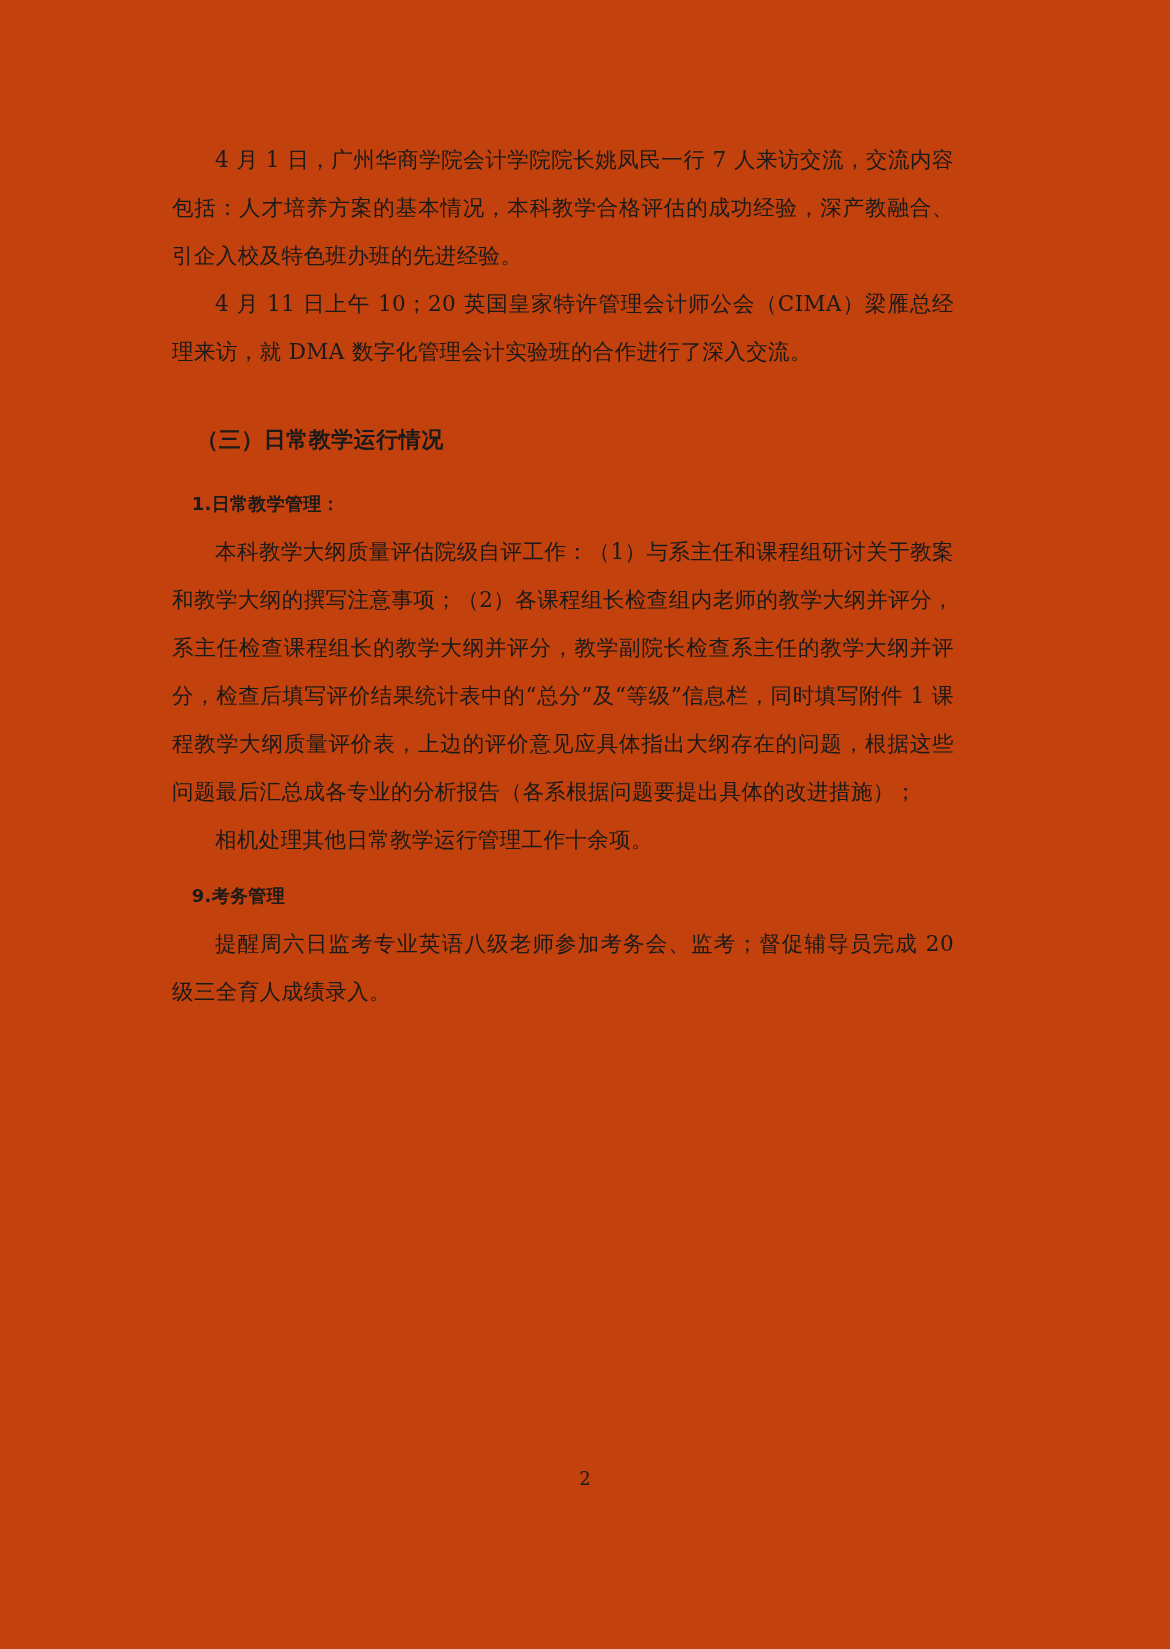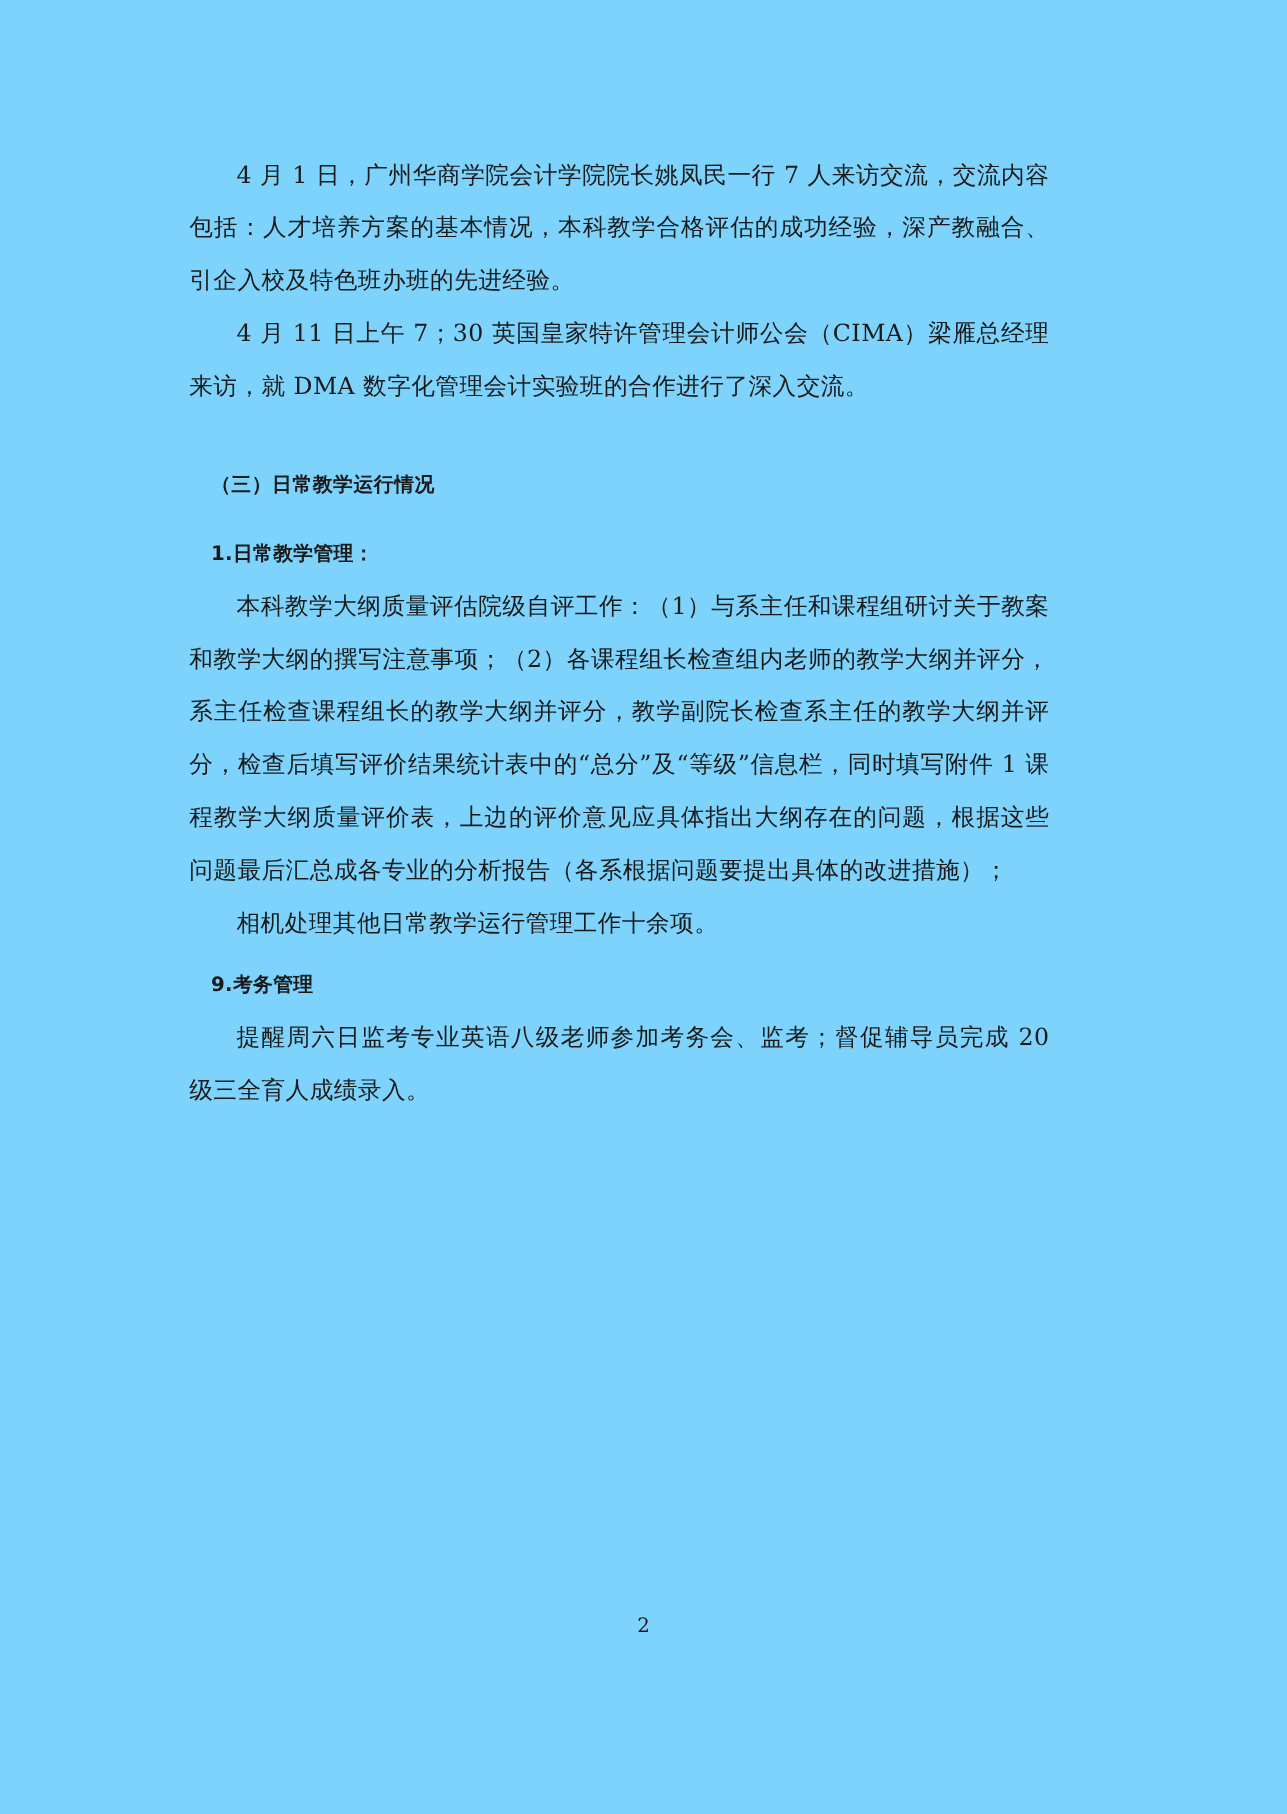--- a/index.html
+++ b/index.html
@@ -4,21 +4,21 @@
 <style>
   html, body {
     margin: 0;
     padding: 0;
     background: #ffffff;
   }
   .page {
     position: relative;
     width: 1170px;
     height: 1649px;
-    background: #7dd3fc;
+    background: #c2410c;
     margin: 0 auto;
     overflow: hidden;
     font-family: "DejaVu Serif", "Liberation Serif", serif;
     color: #1a1a1a;
   }
   .content {
     position: absolute;
     left: 172px;
     top: 136px;
     width: 782px;
@@ -28,21 +28,21 @@
     font-size: 21.5px;
     line-height: 48px;
     text-align: justify;
     text-justify: inter-ideograph;
     text-indent: 2em;
     letter-spacing: 0.4px;
   }
   h2.section-heading {
     margin: 0;
     font-family: Liberation Serif, serif;
-    font-size: 18px;
+    font-size: 22px;
     font-weight: bold;
     line-height: 48px;
     letter-spacing: 0.5px;
     text-indent: 1.1em;
   }
   h3.sub-heading {
     margin: 0;
     font-family: "DejaVu Sans", "Liberation Sans", sans-serif;
     font-size: 18px;
     font-weight: bold;
@@ -64,21 +64,21 @@
     color: #1a1a1a;
   }
 </style>
 </head>
 <body>
 
 <div class="page">
   <div class="content">
 
     <p class="body">4 月 1 日，广州华商学院会计学院院长姚凤民一行 7 人来访交流，交流内容包括：人才培养方案的基本情况，本科教学合格评估的成功经验，深产教融合、引企入校及特色班办班的先进经验。</p>
-    <p class="body">4 月 11 日上午 7；30 英国皇家特许管理会计师公会（CIMA）梁雁总经理来访，就 DMA 数字化管理会计实验班的合作进行了深入交流。</p>
+    <p class="body">4 月 11 日上午 10；20 英国皇家特许管理会计师公会（CIMA）梁雁总经理来访，就 DMA 数字化管理会计实验班的合作进行了深入交流。</p>
 
     <div class="spacer-lg"></div>
 
     <h2 class="section-heading">（三）日常教学运行情况</h2>
 
     <div class="spacer-md"></div>
 
     <h3 class="sub-heading">1.日常教学管理：</h3>
     <p class="body">本科教学大纲质量评估院级自评工作：（1）与系主任和课程组研讨关于教案和教学大纲的撰写注意事项；（2）各课程组长检查组内老师的教学大纲并评分，系主任检查课程组长的教学大纲并评分，教学副院长检查系主任的教学大纲并评分，检查后填写评价结果统计表中的“总分”及“等级”信息栏，同时填写附件 1 课程教学大纲质量评价表，上边的评价意见应具体指出大纲存在的问题，根据这些问题最后汇总成各专业的分析报告（各系根据问题要提出具体的改进措施）；</p>
     <p class="body">相机处理其他日常教学运行管理工作十余项。</p>

